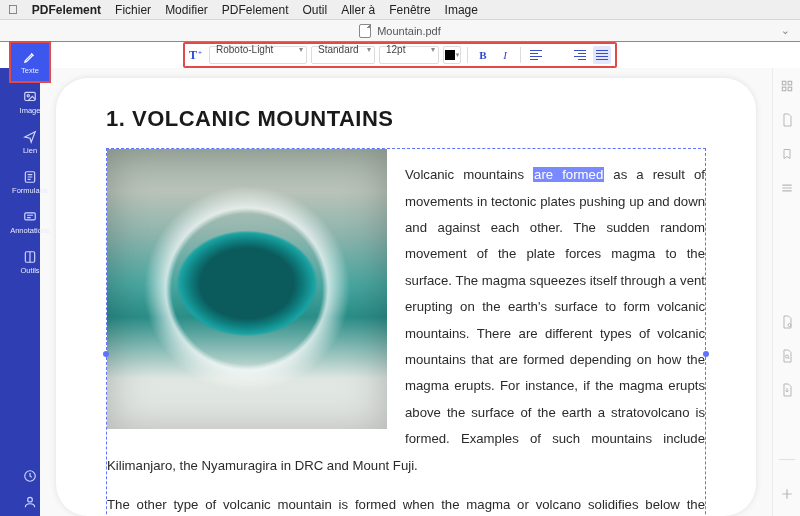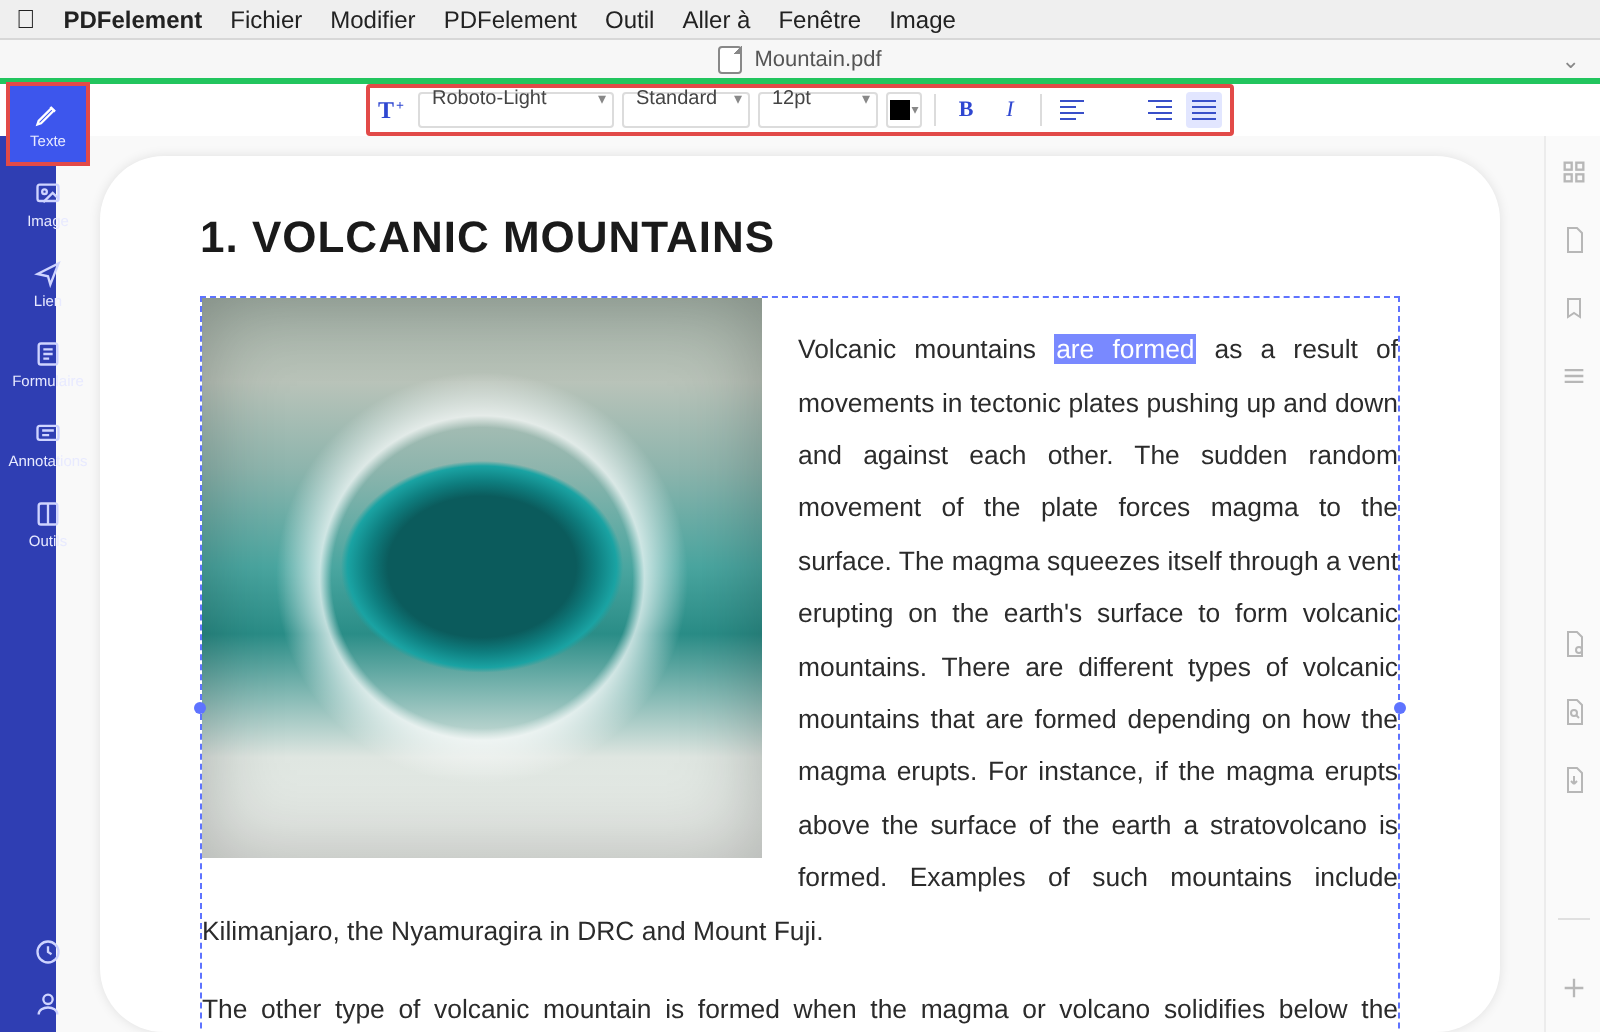--- a/index.html
+++ b/index.html
@@ -21,21 +21,21 @@
   
   .menubar {
     height:20px; background:#efefef; border-bottom:1px solid #d7d7d7;
     display:flex; align-items:center; padding:0 8px; gap:14px;
     font-size:12px; color:#222;
   }
   .apple { font-size:13px; }
   .menubar .appname { font-weight:600; }
   
   .titlebar {
-    height:22px; background:#f7f7f7; border-bottom:3px solid #22c55e;
+    height:22px; background:#f7f7f7; border-bottom:1px solid #22c55e;
     display:flex; align-items:center; justify-content:center;
     font-size:11px; color:#555; position:relative;
   }
   .titlebar .docicon {
     width:12px; height:14px; background:#fff; border:1px solid #888;
     border-radius:2px; margin-right:6px; display:inline-block;
     position:relative;
   }
   .titlebar .docicon::after {
     content:""; position:absolute; right:-1px; top:-1px; width:4px; height:4px;
@@ -103,21 +103,21 @@
   .align-btn.right span:nth-child(1){width:12px;}.align-btn.right span:nth-child(2){width:8px;}.align-btn.right span:nth-child(3){width:12px;}.align-btn.right span:nth-child(4){width:8px;}
   .align-btn.justify span { width:12px; }
   .align-btn.active { background:#e2e6ff; border-radius:2px; }
 
   
   .workspace {
     position:absolute; top:68px; left:0; right:0; bottom:0;
     display:flex;
   }
   .sidebar {
-    width:28px; background:var(--sidebar-blue);
+    width:40px; background:var(--sidebar-blue);
     display:flex; flex-direction:column; align-items:center;
     overflow:visible;
     position:relative; z-index:5;padding-left:20px;
   }
   .sidebar-upper { padding-top:0; position:relative; top:-26px; }
   .side-item {
     width:100%; height:40px;
     display:flex; flex-direction:column; align-items:center; justify-content:center;
     color:#e8eaff; font-size:8px; gap:2px; cursor:pointer;
   }

